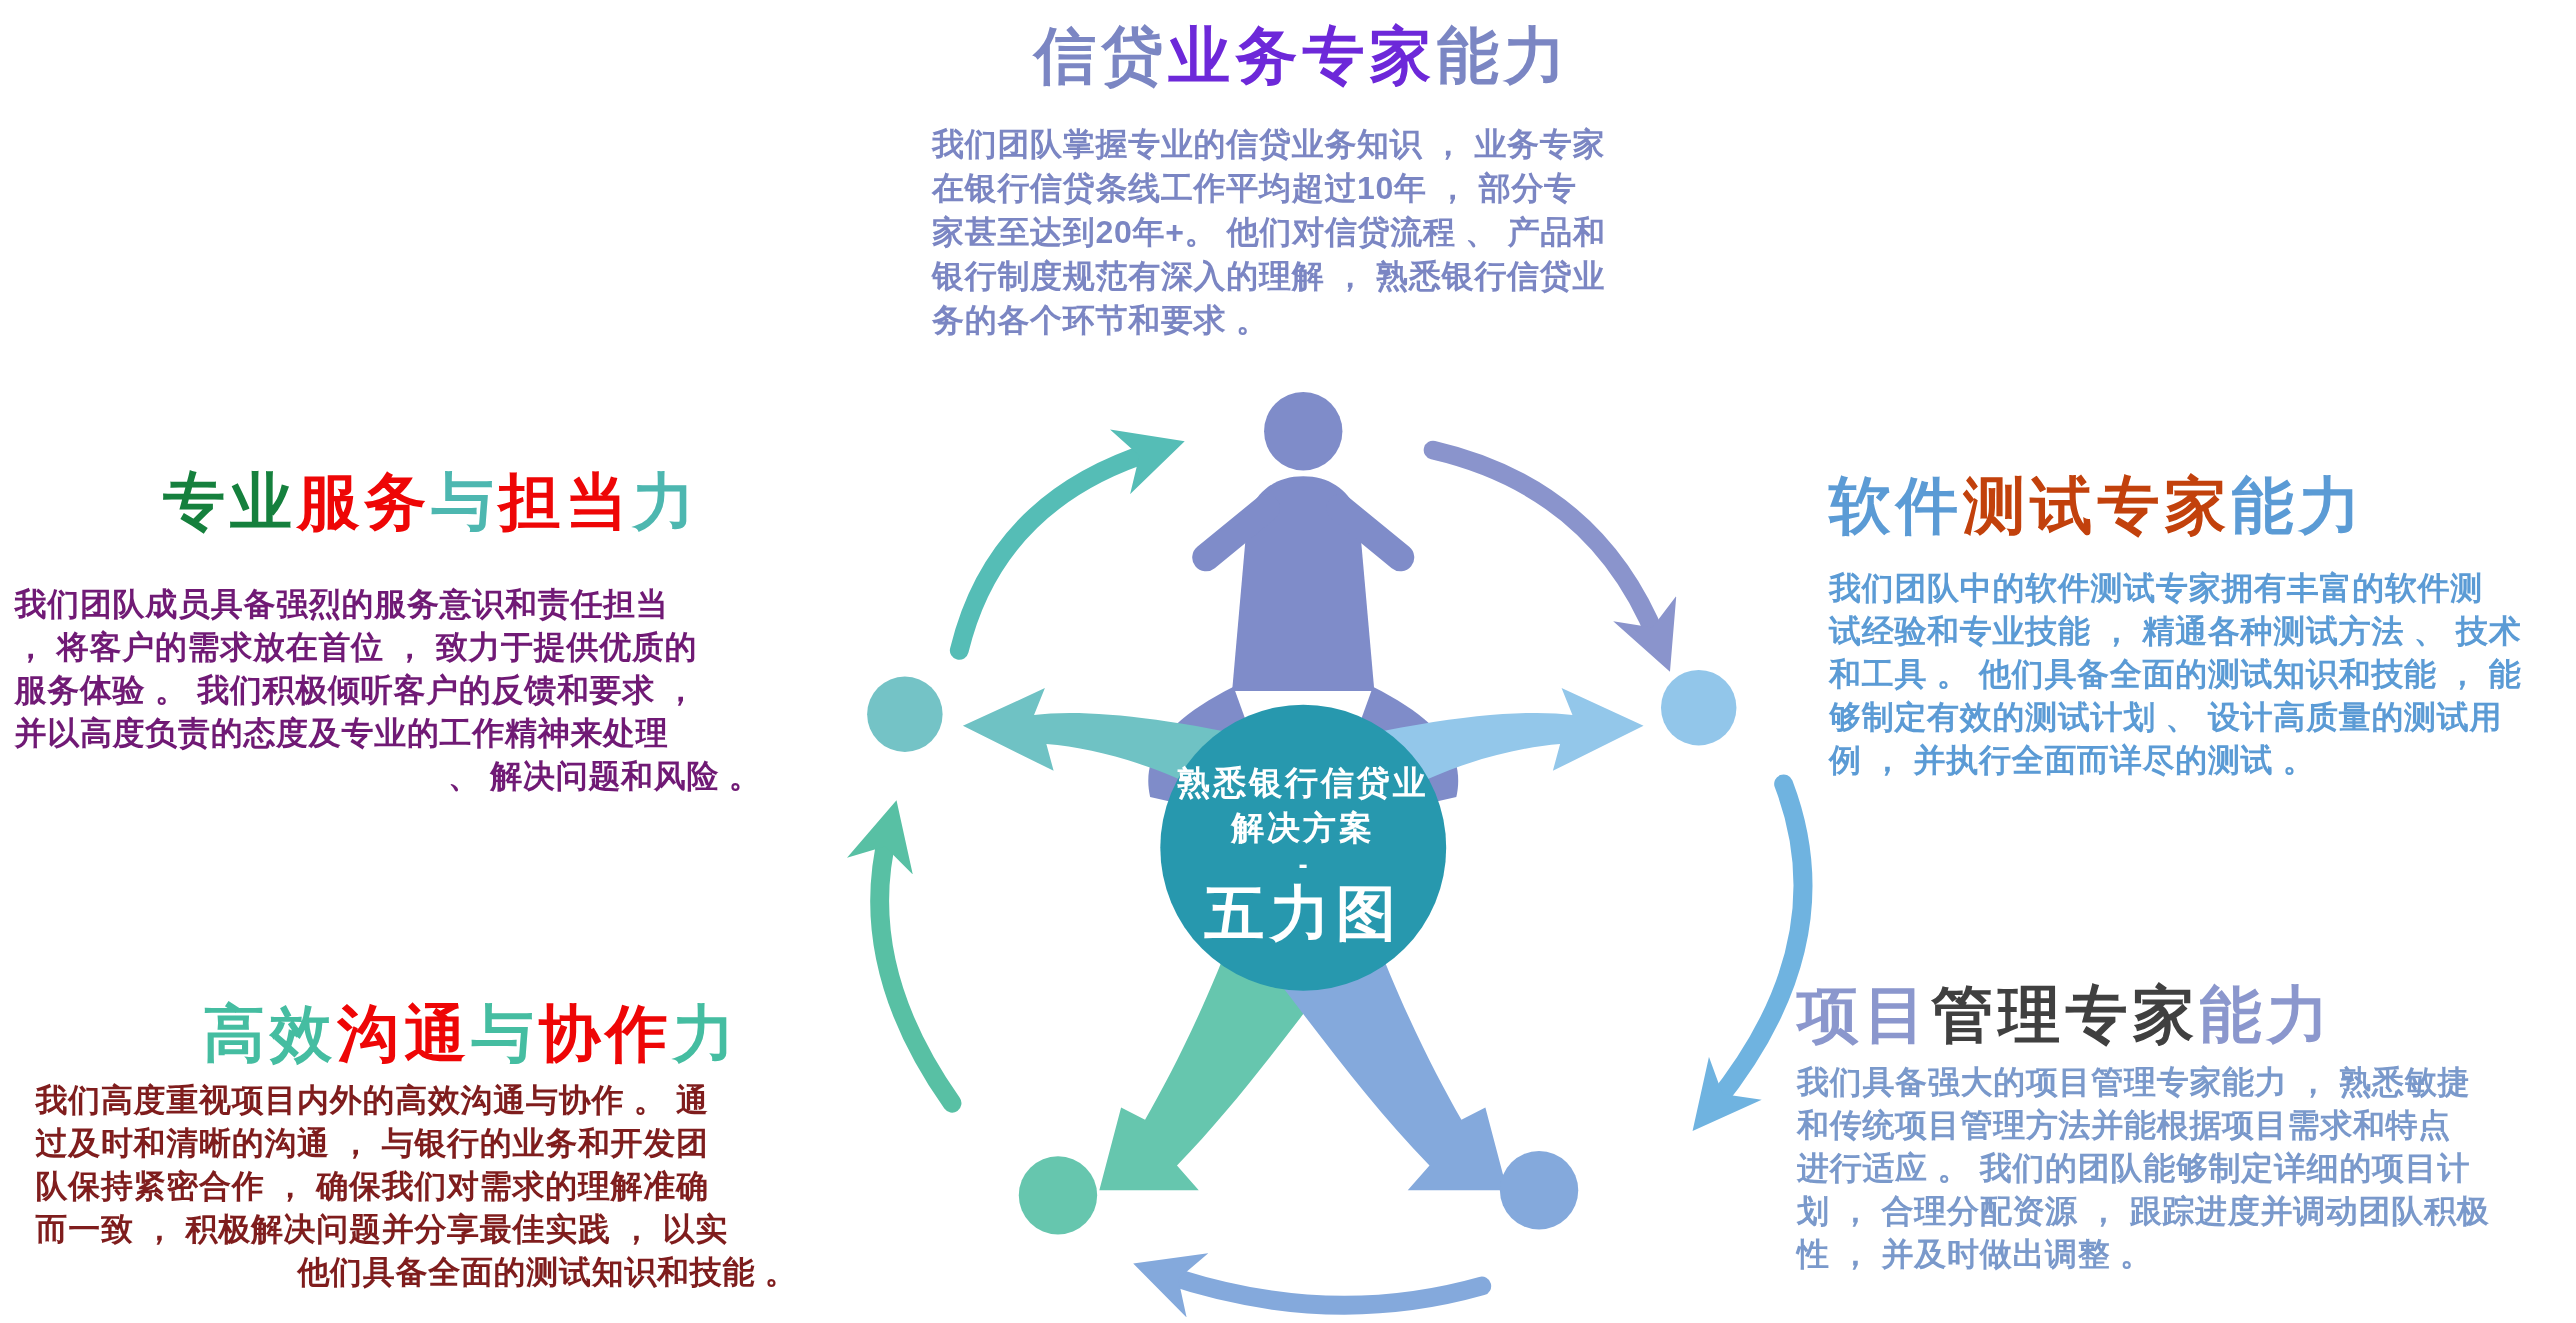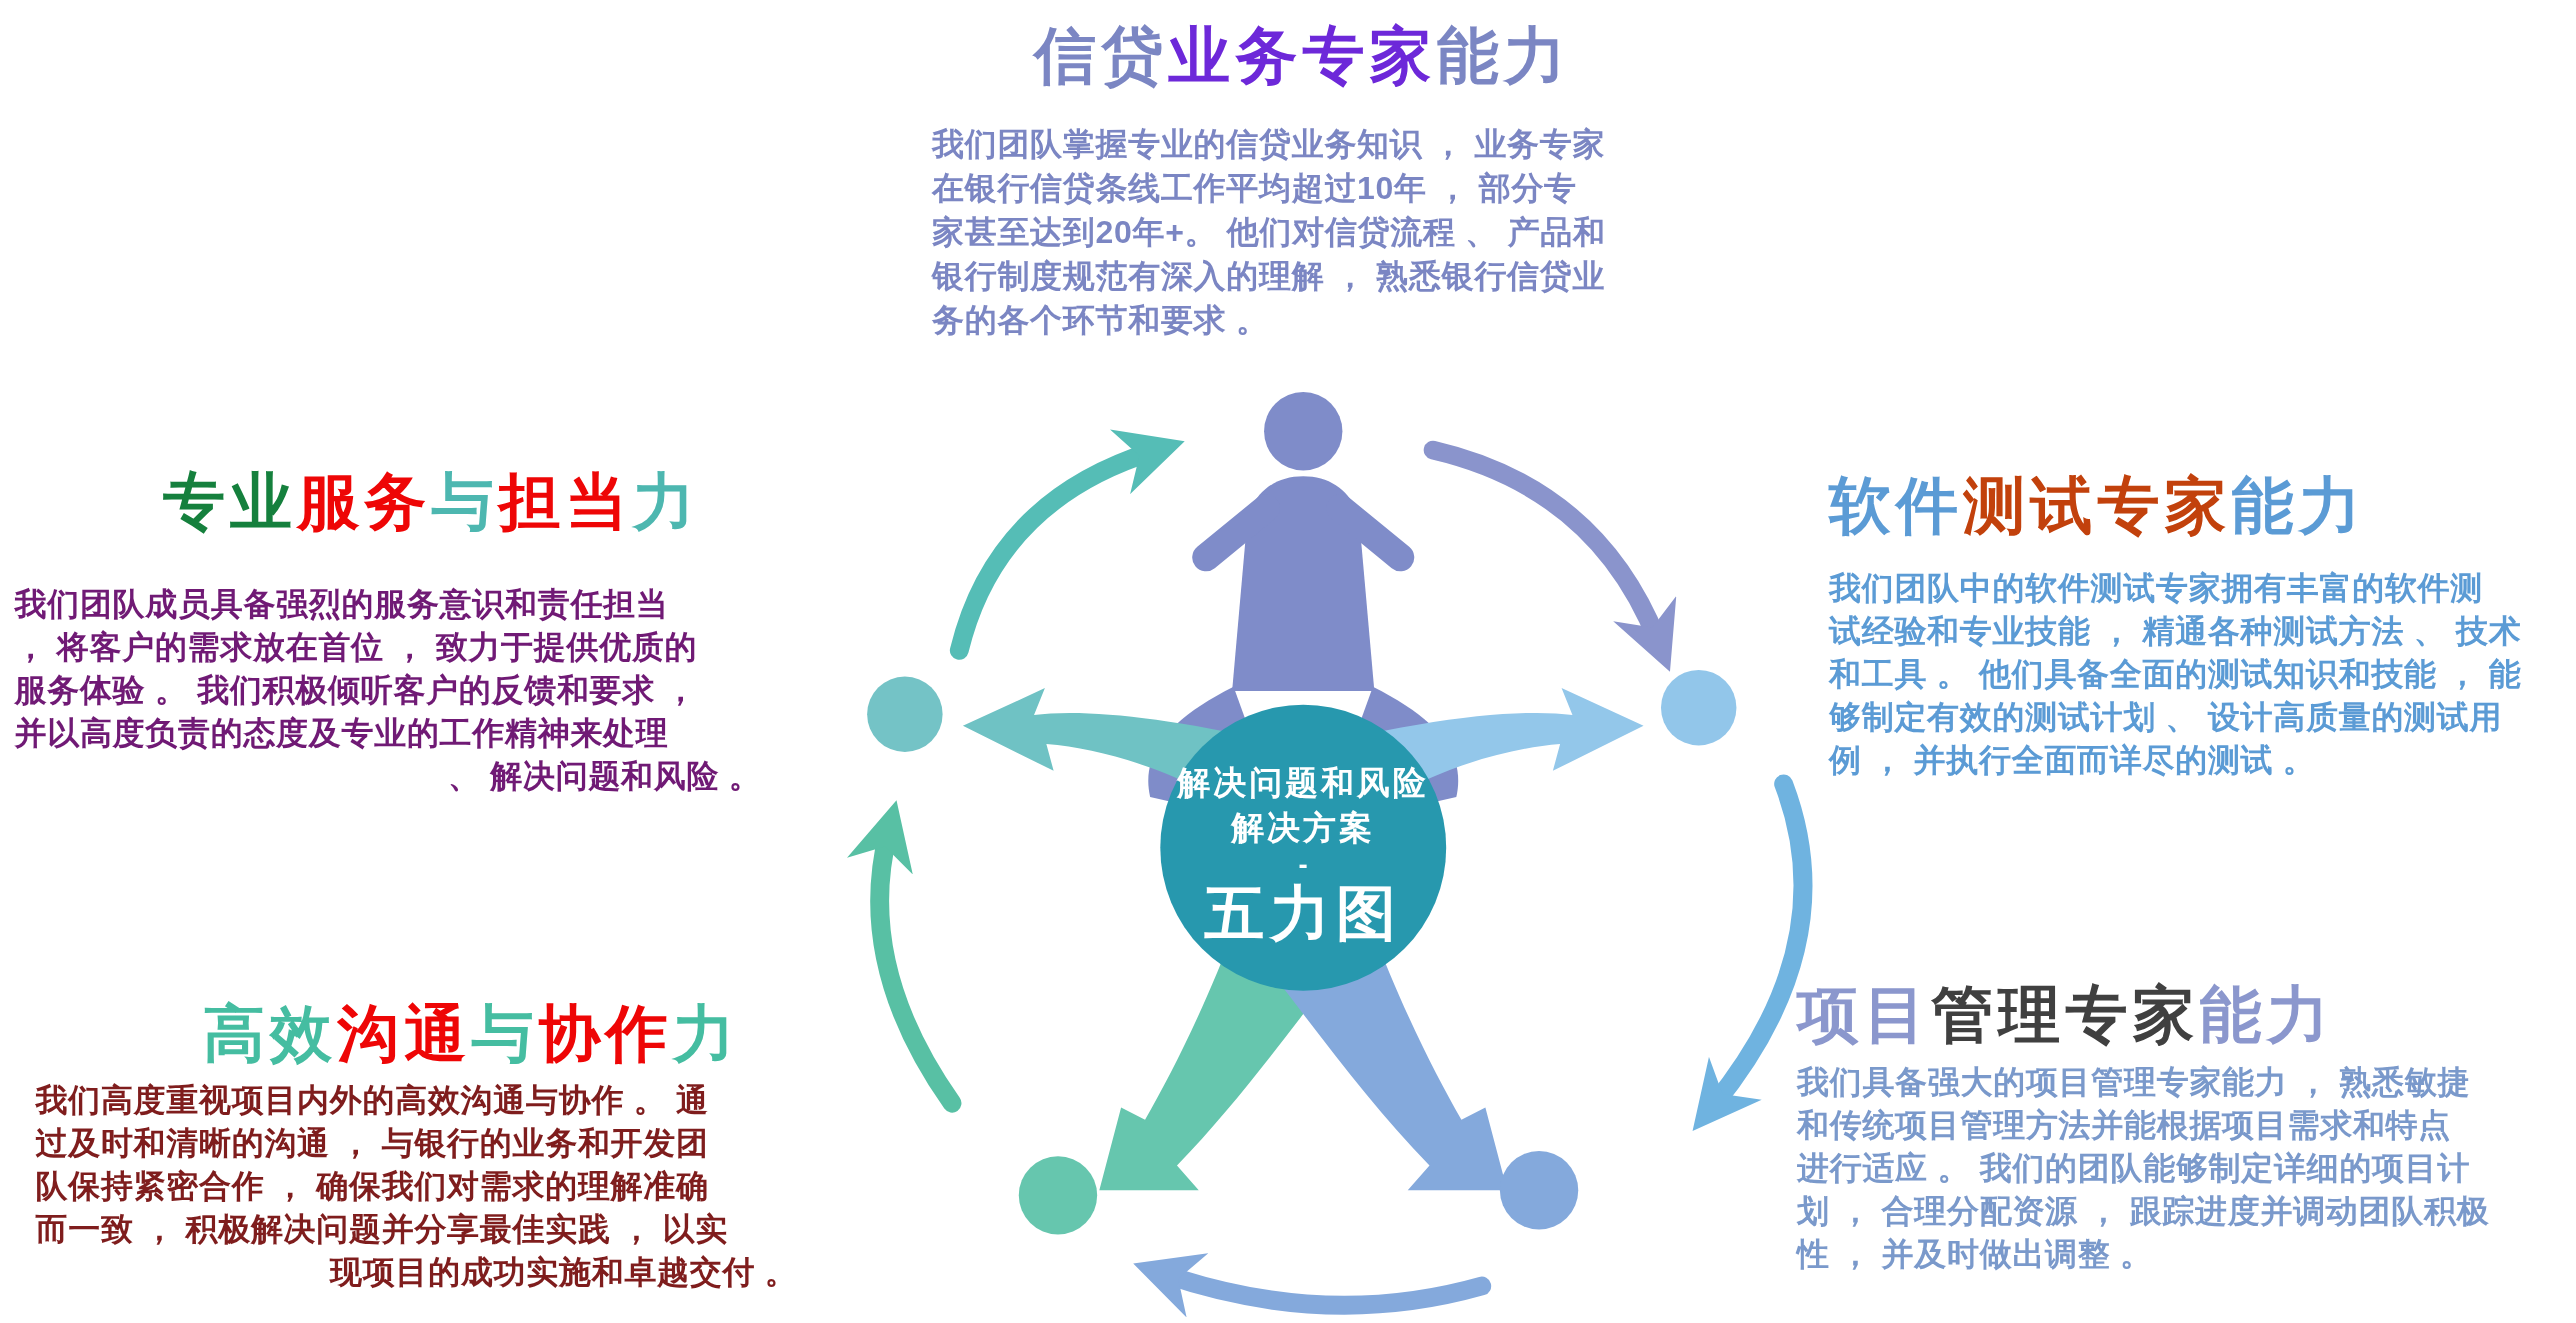--- a/index.html
+++ b/index.html
@@ -71,21 +71,21 @@
     <path d="M1847,700 L1930,768" fill="none" stroke-width="38" stroke-linecap="round" style="stroke: rgb(127, 140, 201);"></path>
 
     <path d="M1322,896 Q1372,690 1588,622" fill="none" stroke-width="26" stroke-linecap="round" marker-end="url(#mk-teal)" style="stroke: rgb(85, 189, 182);"></path>
     <path d="M1975,620 Q2200,672 2284,882" fill="none" stroke-width="26" stroke-linecap="round" marker-end="url(#mk-purple)" style="stroke: rgb(138, 148, 204);"></path>
     <path d="M2458,1080 Q2542,1300 2362,1522" fill="none" stroke-width="26" stroke-linecap="round" marker-end="url(#mk-lblue)" style="stroke: rgb(111, 179, 224);"></path>
     <path d="M2042,1772 Q1830,1832 1606,1756" fill="none" stroke-width="26" stroke-linecap="round" marker-end="url(#mk-blue)" style="stroke: rgb(132, 169, 220);"></path>
     <path d="M1312,1520 Q1178,1330 1224,1148" fill="none" stroke-width="26" stroke-linecap="round" marker-end="url(#mk-green)" style="stroke: rgb(88, 192, 164);"></path>
   </svg>
 
   <div class="center-text" style="color: rgb(255, 255, 255);">
-    <div class="center-line">解决问题和风险</div>
+    <div class="center-line">熟悉银行信贷业</div>
     <div class="center-line">解决方案</div>
     <div class="center-sep">-</div>
     <div class="center-name">五力图</div>
   </div>
 
   <div class="sec-title" style="left:936px; top:22px; width:733px; text-align:center;">
     <span style="color: rgb(123, 134, 195);">信贷</span><span style="color: #6d28d9;">业务专家</span><span style="color: rgb(123, 134, 195);">能力</span>
   </div>
   <div class="sec-body" id="body-top" style="left: 932px; top: 122px; width: 755px; color: rgb(123, 134, 195);">
     <div class="ln">我们团队掌握专业的信贷业务知识 ， 业务专家</div>
@@ -118,21 +118,21 @@
   </div>
 
   <div class="sec-title" style="left:203px; top:1000px;">
     <span style="color: rgb(69, 189, 161);">高效</span><span style="color: rgb(238, 6, 6);">沟通</span><span style="color: rgb(69, 189, 161);">与</span><span style="color: rgb(238, 6, 6); margin-top: 8px;">协作</span><span style="color: rgb(69, 189, 161);">力</span>
   </div>
   <div class="sec-body" style="left: 14.5px; top: 1079px; width: 762px; color: #7f1d1d; margin-left: 21px;">
     <div class="ln">我们高度重视项目内外的高效沟通与协作 。 通</div>
     <div class="ln">过及时和清晰的沟通 ， 与银行的业务和开发团</div>
     <div class="ln">队保持紧密合作 ， 确保我们对需求的理解准确</div>
     <div class="ln">而一致 ， 积极解决问题并分享最佳实践 ， 以实</div>
-    <div class="ln align-right">现项目的成功实施和卓越交付 。</div>
+    <div class="ln align-right">他们具备全面的测试知识和技能 。</div>
   </div>
 
   <div class="sec-title" style="left:1797px; top:981px;">
     <span style="color: rgb(139, 151, 205);">项目</span><span style="color: #404040;">管理专家</span><span style="color: rgb(139, 151, 205);">能力</span>
   </div>
   <div class="sec-body" style="left: 1797px; top: 1061px; width: 769px; color: rgb(122, 153, 203);">
     <div class="ln">我们具备强大的项目管理专家能力 ， 熟悉敏捷</div>
     <div class="ln">和传统项目管理方法并能根据项目需求和特点</div>
     <div class="ln">进行适应 。 我们的团队能够制定详细的项目计</div>
     <div class="ln">划 ， 合理分配资源 ， 跟踪进度并调动团队积极</div>

